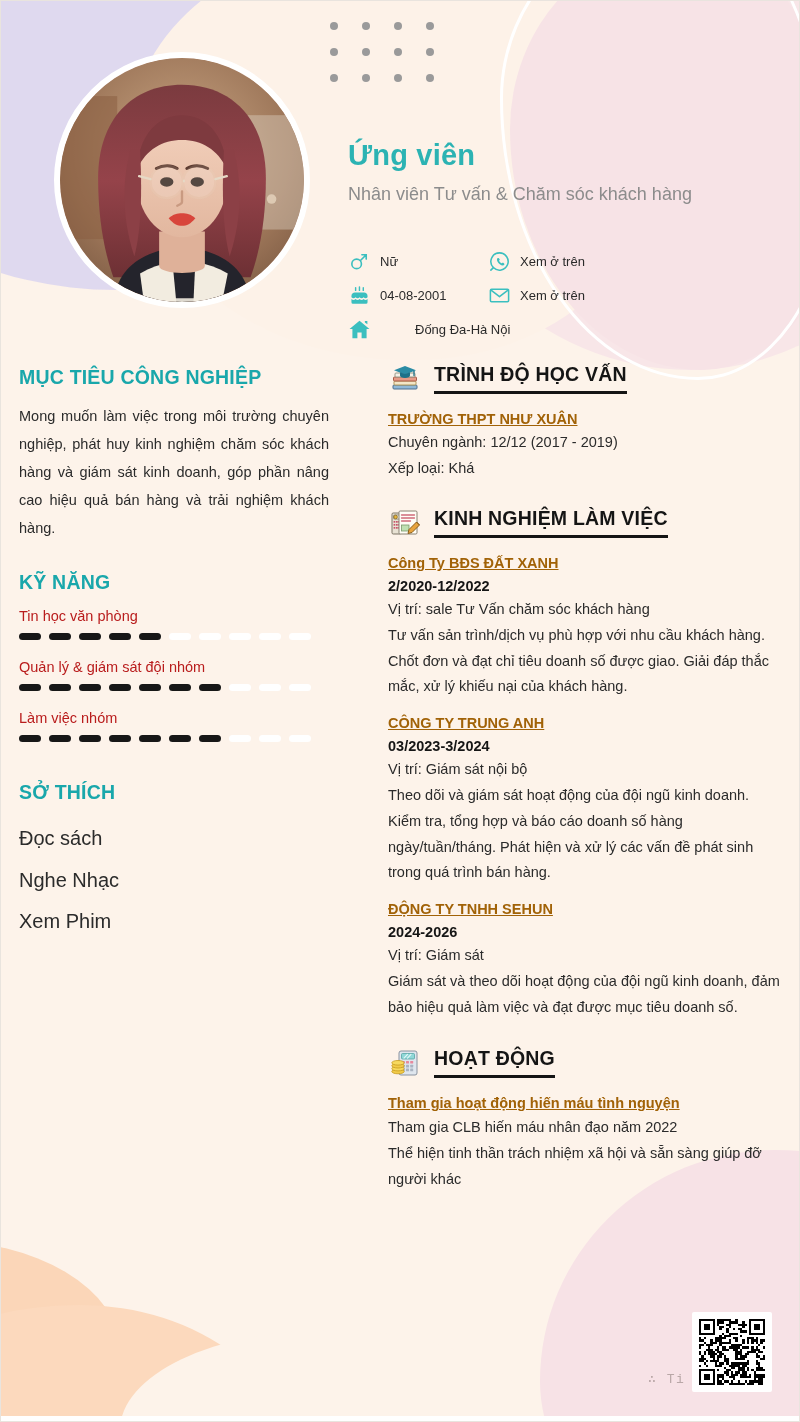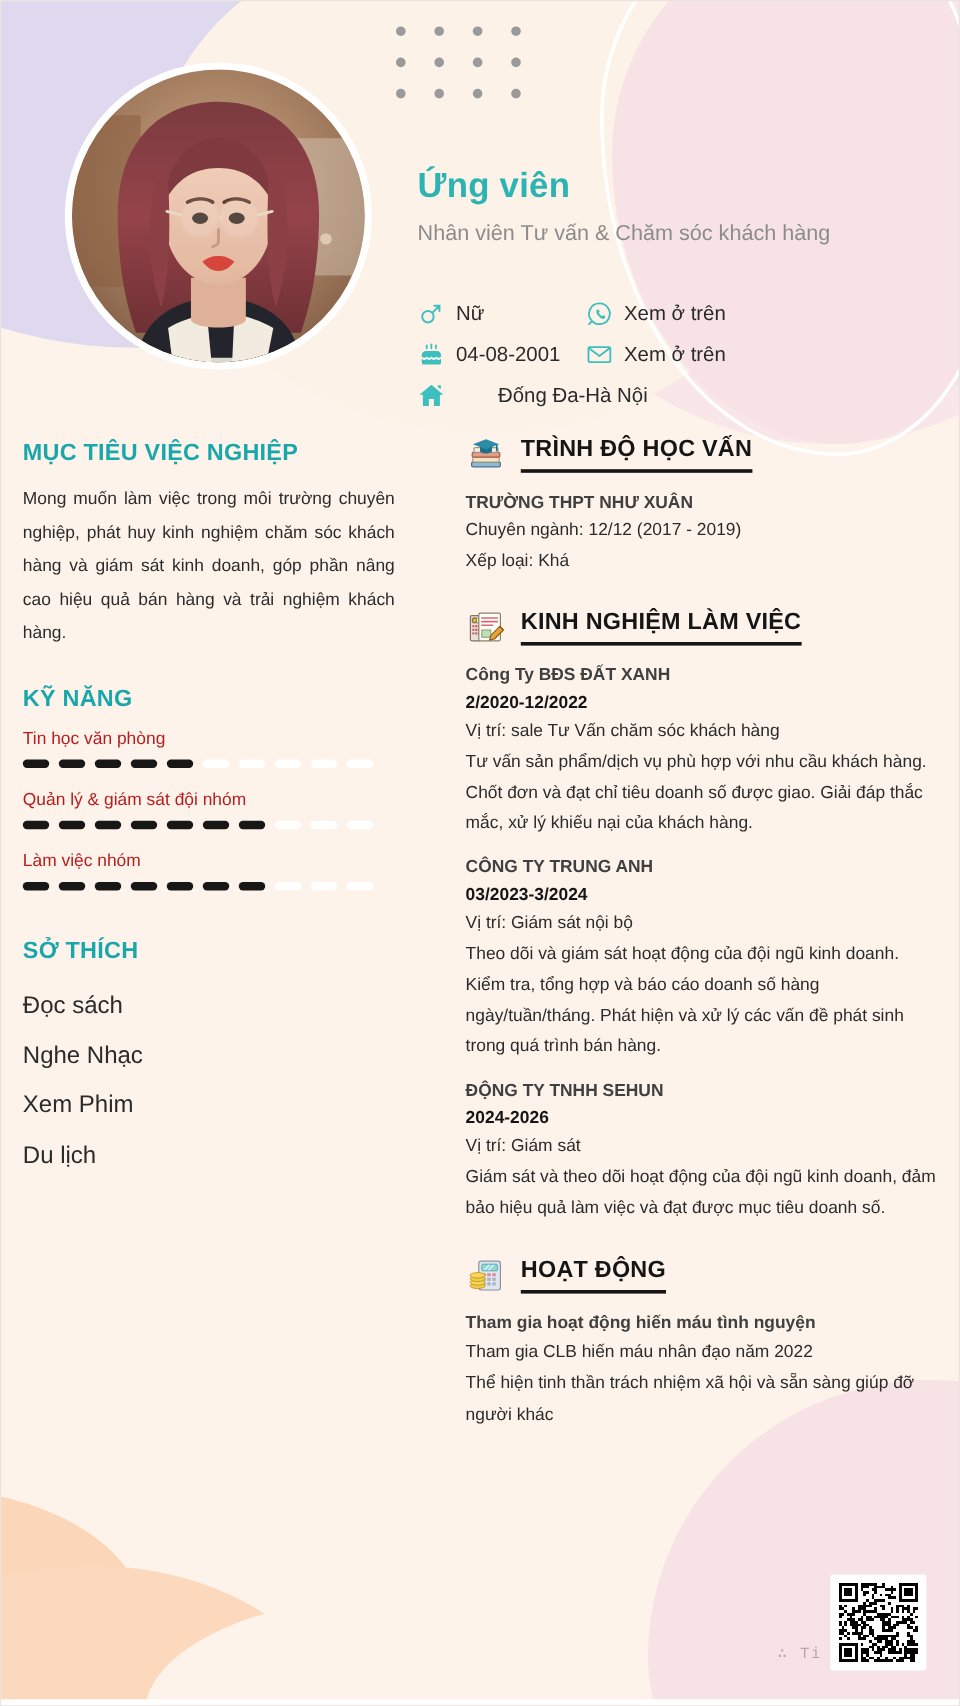--- a/index.html
+++ b/index.html
@@ -119,21 +119,21 @@
     font-size:18px; font-weight:normal; color:#8c8c8c;
     line-height:1.33;
   }
 
   .contact{
     position:absolute; left:348px; top:250px; width:370px;
     display:grid; grid-template-columns:140px 1fr; row-gap:11px;
   }
   .citem{ display:flex; align-items:center; gap:9px; }
   .citem .ic{ width:23px; height:23px; flex:0 0 23px; display:flex; align-items:center; justify-content:center; }
-  .citem .tx{ font-size:17px; color:#2a2a2a; white-space:nowrap; }
+  .citem .tx{ font-size:13px; color:#2a2a2a; white-space:nowrap; }
   .citem.full{ grid-column:1 / span 2;gap:44px; }
 
   
   .leftcol{ position:absolute; left:19px; top:366px; width:310px; z-index:10; }
   .l-head{
     font-size:19.5px; font-weight:bold; color:#19a7ab;
     letter-spacing:.2px; margin-bottom:14px;
   }
   .l-body{
     font-size:14.5px; color:#2b2b2b; line-height:1.93;
@@ -160,21 +160,21 @@
   .sec-ico{ width:34px; height:34px; flex:0 0 34px; display:flex; align-items:center; justify-content:center; }
   .sec-ico svg{ width:32px; height:32px; }
   .sec-title-wrap{ padding-bottom:2px; }
   .sec-title{
     font-size:19.5px; font-weight:bold; color:#151515;
     letter-spacing:.2px; line-height:1.15; white-space:nowrap;
   }
   .sec-rule{ height:3px; background:#151515; margin-top:6px; }
 
   .entry{ margin-top:12px; }
-  .e-title{ font-size:14.5px; font-weight:bold; color:#404040; line-height:1.55; }
+  .e-title{ font-size:14.5px; font-weight:bold; color:#a16207; line-height:1.55;text-decoration:underline; }
   .e-date{ font-size:14.5px; font-weight:bold; color:#151515; line-height:1.55; }
   .e-line{ font-size:14.5px; color:#2b2b2b; line-height:1.78; }
   .e-desc{ font-size:14.5px; color:#2b2b2b; line-height:1.78; text-align:left; }
 
   
   .watermark{
     position:absolute; left:648px; top:1371px; z-index:20;
     font-family:"Liberation Mono", monospace;
     font-size:13px; color:#b9a7a7; letter-spacing:1.5px; white-space:nowrap;
   }
@@ -335,21 +335,21 @@
         </span>
         <span class="tx">Đống Đa-Hà Nội</span>
       </div>
 
     </div>
   </div>
 
   <div class="leftcol">
 
     <div>
-      <div class="l-head">MỤC TIÊU VIỆC NGHIỆP</div>
+      <div class="l-head">MỤC TIÊU CÔNG NGHIỆP</div>
       <div class="l-body">Mong muốn làm việc trong môi trường chuyên nghiệp, phát huy kinh nghiệm chăm sóc khách hàng và giám sát kinh doanh, góp phần nâng cao hiệu quả bán hàng và trải nghiệm khách hàng.</div>
     </div>
 
     <div class="gap-lg"></div>
 
     <div>
       <div class="l-head">KỸ NĂNG</div>
 
       <div class="skill">
         <div class="skill-name">Tin học văn phòng</div>
@@ -400,21 +400,20 @@
       </div>
     </div>
 
     <div class="gap-md"></div>
 
     <div>
       <div class="l-head">SỞ THÍCH</div>
       <div class="hobby">Đọc sách</div>
       <div class="hobby">Nghe Nhạc</div>
       <div class="hobby">Xem Phim</div>
-      <div class="hobby">Du lịch</div>
     </div>
   </div>
 
   <div class="rightcol">
 
     <div class="sec">
       <div class="sec-head">
         <span class="sec-ico">
           <svg viewBox="0 0 32 32">
             <rect x="4" y="22" width="24" height="4" rx="1" fill="#8fb8d8" stroke="#4d6f8e" stroke-width="1"></rect>
@@ -466,21 +465,21 @@
         <span class="sec-title-wrap">
           <span class="sec-title">KINH NGHIỆM LÀM VIỆC</span>
           <span class="sec-rule" style="display:block;"></span>
         </span>
       </div>
 
       <div class="entry">
         <div class="e-title">Công Ty BĐS ĐẤT XANH</div>
         <div class="e-date">2/2020-12/2022</div>
         <div class="e-line">Vị trí: sale Tư Vấn chăm sóc khách hàng</div>
-        <div class="e-desc">Tư vấn sản phẩm/dịch vụ phù hợp với nhu cầu khách hàng. Chốt đơn và đạt chỉ tiêu doanh số được giao. Giải đáp thắc mắc, xử lý khiếu nại của khách hàng.</div>
+        <div class="e-desc">Tư vấn sản trình/dịch vụ phù hợp với nhu cầu khách hàng. Chốt đơn và đạt chỉ tiêu doanh số được giao. Giải đáp thắc mắc, xử lý khiếu nại của khách hàng.</div>
       </div>
 
       <div class="entry">
         <div class="e-title">CÔNG TY TRUNG ANH</div>
         <div class="e-date">03/2023-3/2024</div>
         <div class="e-line">Vị trí: Giám sát nội bộ</div>
         <div class="e-desc">Theo dõi và giám sát hoạt động của đội ngũ kinh doanh. Kiểm tra, tổng hợp và báo cáo doanh số hàng ngày/tuần/tháng. Phát hiện và xử lý các vấn đề phát sinh trong quá trình bán hàng.</div>
       </div>
 
       <div class="entry">

